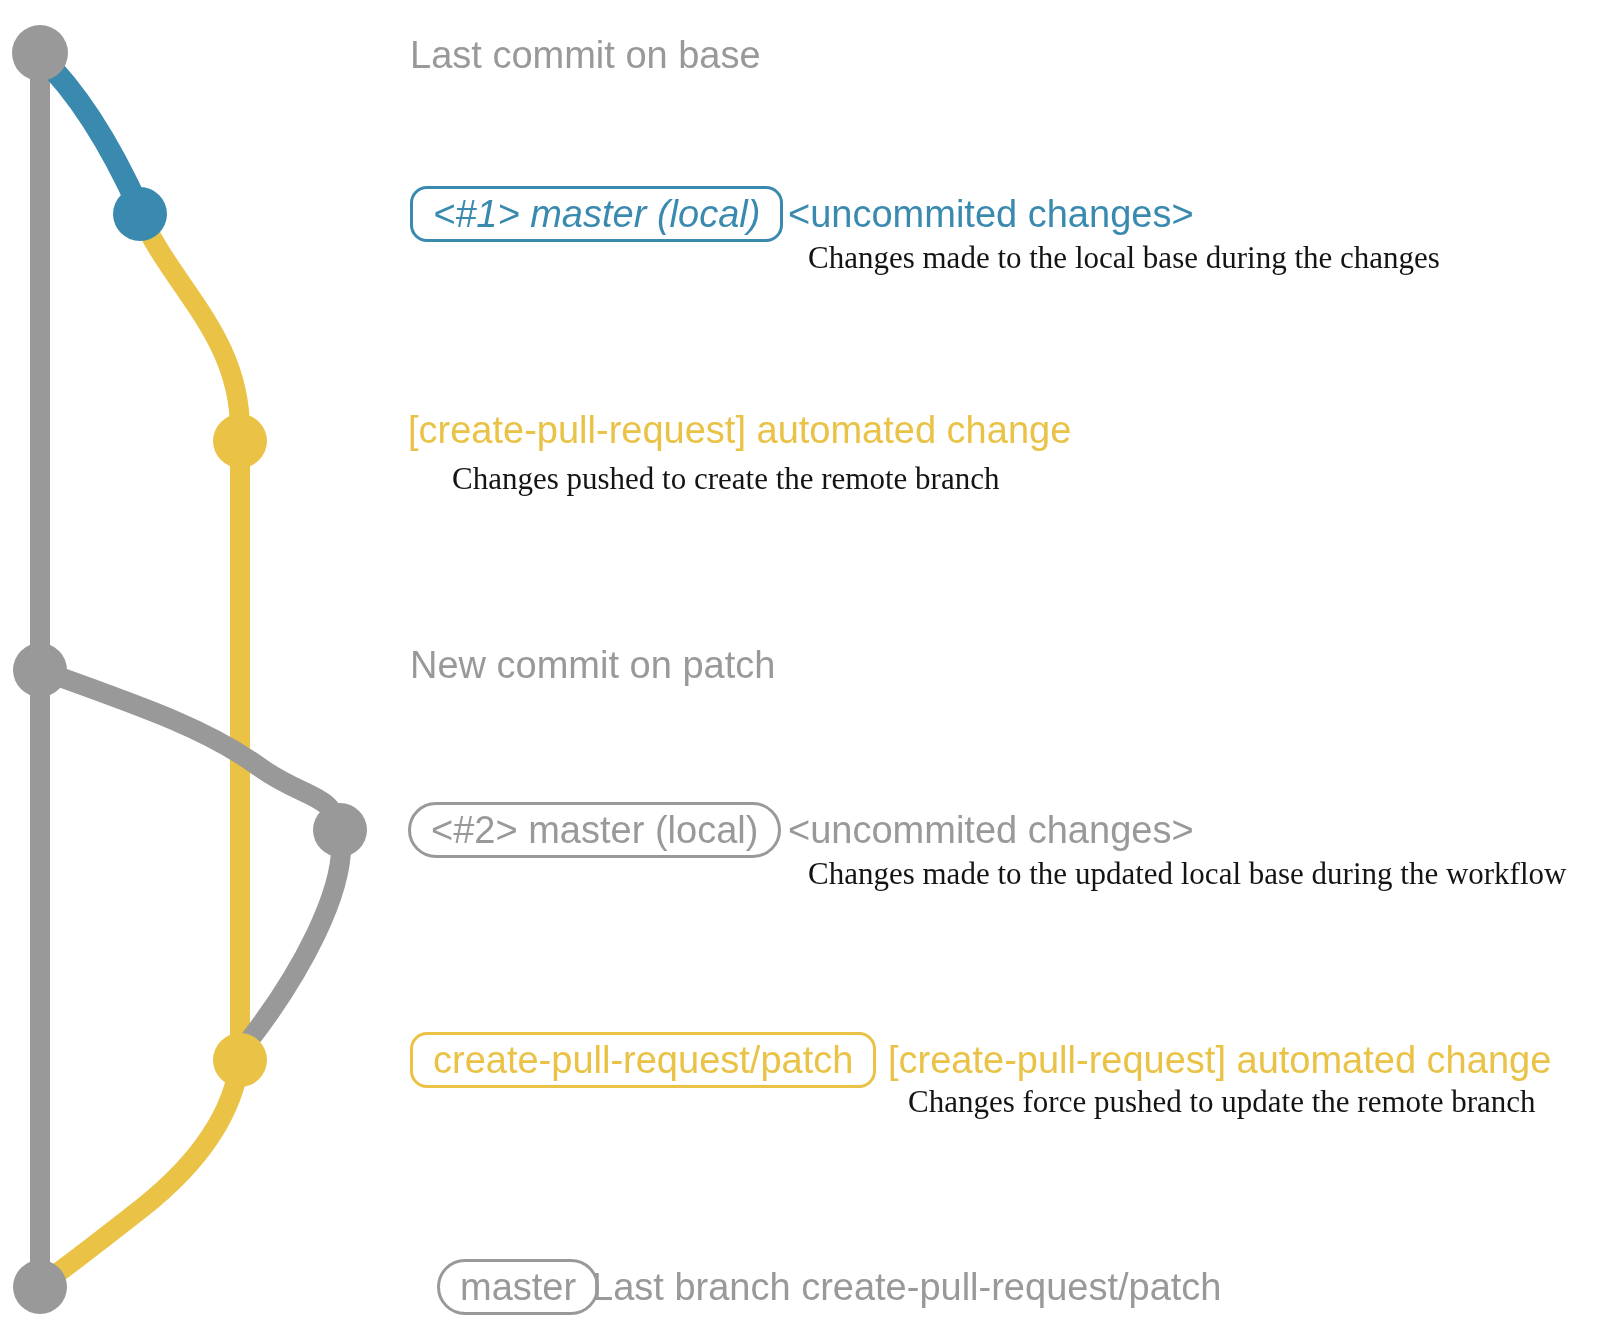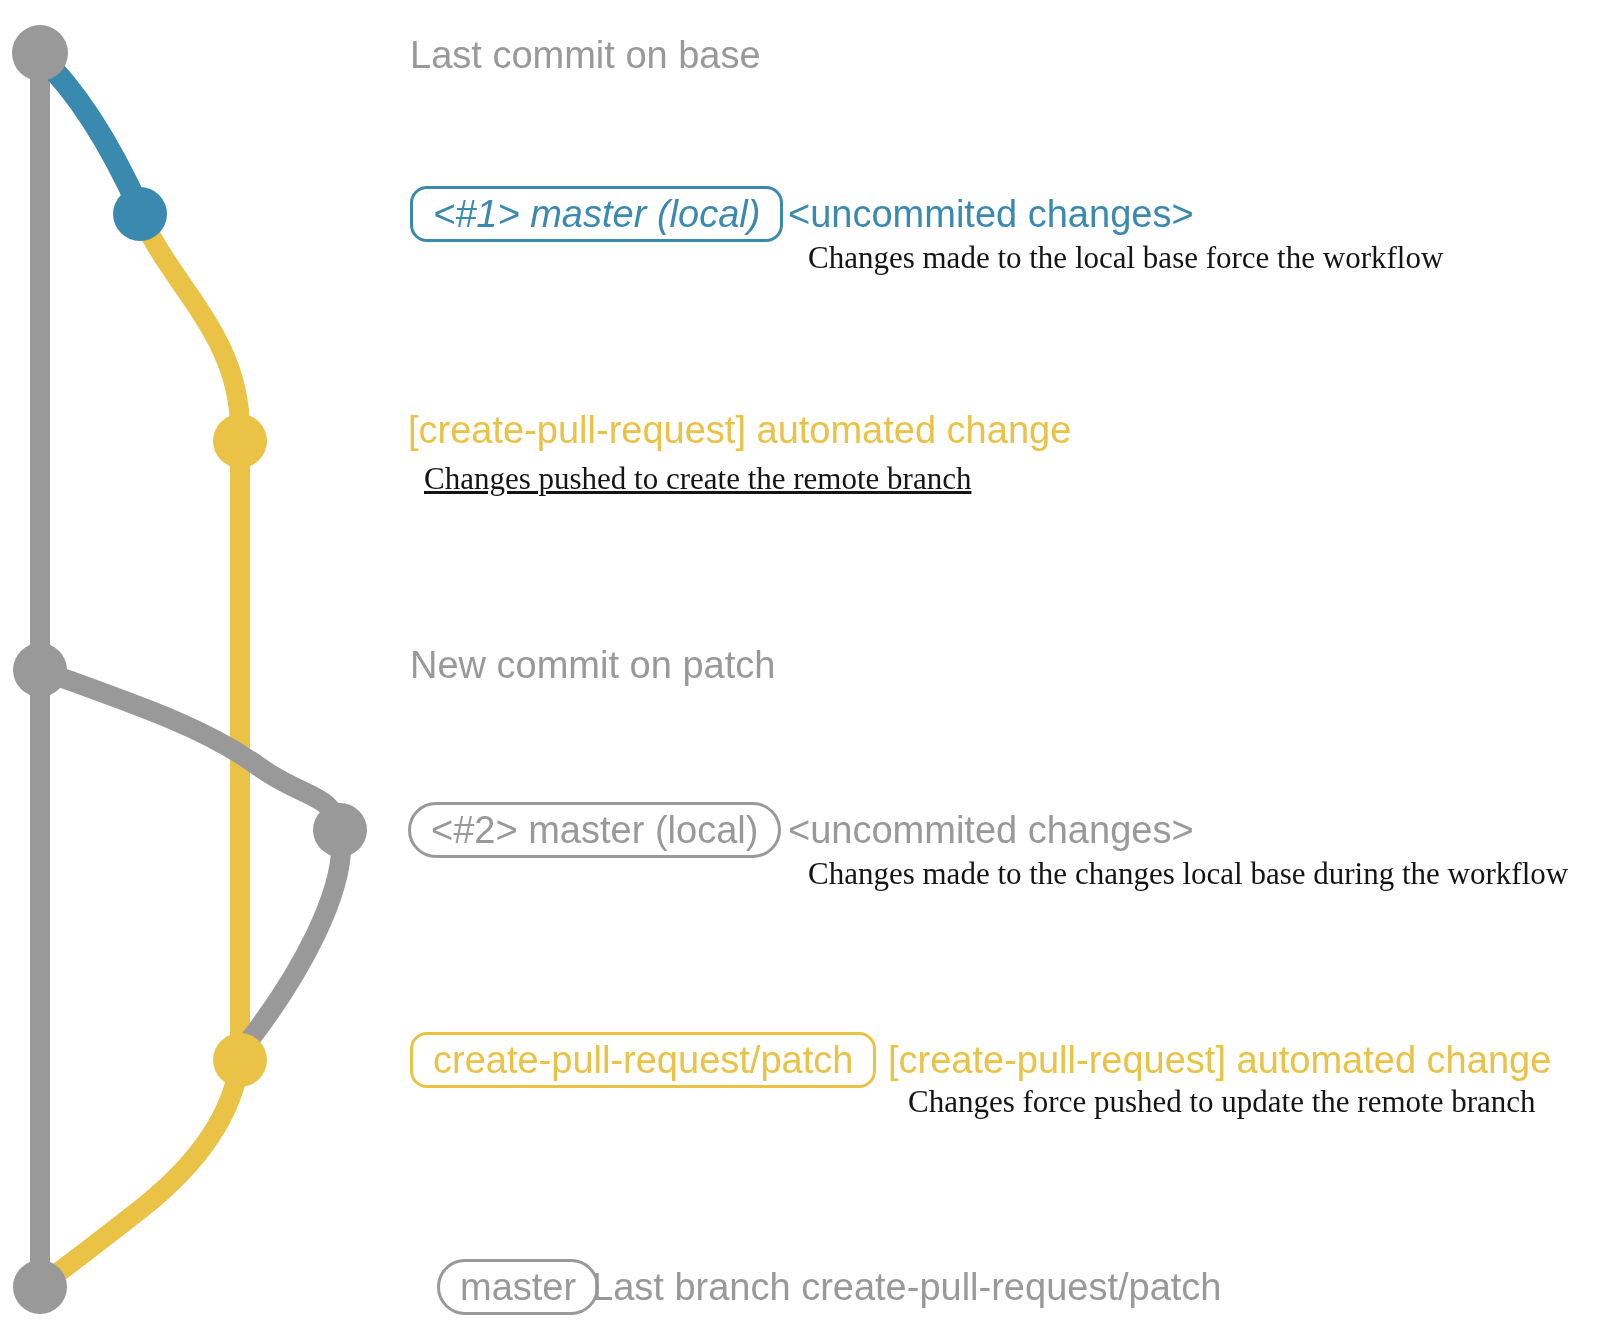--- a/index.html
+++ b/index.html
@@ -90,32 +90,32 @@
     <circle class="fill-yellow" cx="240" cy="1060" r="27"></circle>
     <circle class="fill-gray" cx="40" cy="1287" r="27"></circle>
   </svg>
 
   <div class="label gray" style="left:410px; top:32px;">Last commit on base</div>
 
   <div class="badge blue" style="left:410px; top:186px;font-style:italic;">
     <span>&lt;#1&gt; master (local)</span>
   </div>
   <div class="label blue" style="left:788px; top:191px;">&lt;uncommited changes&gt;</div>
-  <div class="desc" style="left:808px; top:240px;">Changes made to the local base force the workflow</div>
+  <div class="desc" style="left:808px; top:240px;">Changes made to the local base during the changes</div>
 
   <div class="label yellow" style="left:408px; top:407px;">[create-pull-request] automated change</div>
-  <div class="desc" style="left:424px; top:461px;text-decoration:underline;">Changes pushed to create the remote branch</div>
+  <div class="desc" style="left:452px; top:461px;">Changes pushed to create the remote branch</div>
 
   <div class="label gray" style="left:410px; top:642px;">New commit on patch</div>
 
   <div class="badge gray" style="left:408px; top:802px;">
     <span>&lt;#2&gt; master (local)</span>
   </div>
   <div class="label gray" style="left:788px; top:807px;">&lt;uncommited changes&gt;</div>
-  <div class="desc" style="left:808px; top:856px;">Changes made to the changes local base during the workflow</div>
+  <div class="desc" style="left:808px; top:856px;">Changes made to the updated local base during the workflow</div>
 
   <div class="badge yellow" style="left:410px; top:1032px;">
     <span>create-pull-request/patch</span>
   </div>
   <div class="label yellow" style="left:888px; top:1037px;">[create-pull-request] automated change</div>
   <div class="desc" style="left:908px; top:1084px;text-align:right;">Changes force pushed to update the remote branch</div>
 
   <div class="badge gray" style="left:414px; top:1259px;margin-left:23px;">
     <span>master</span>
   </div>

